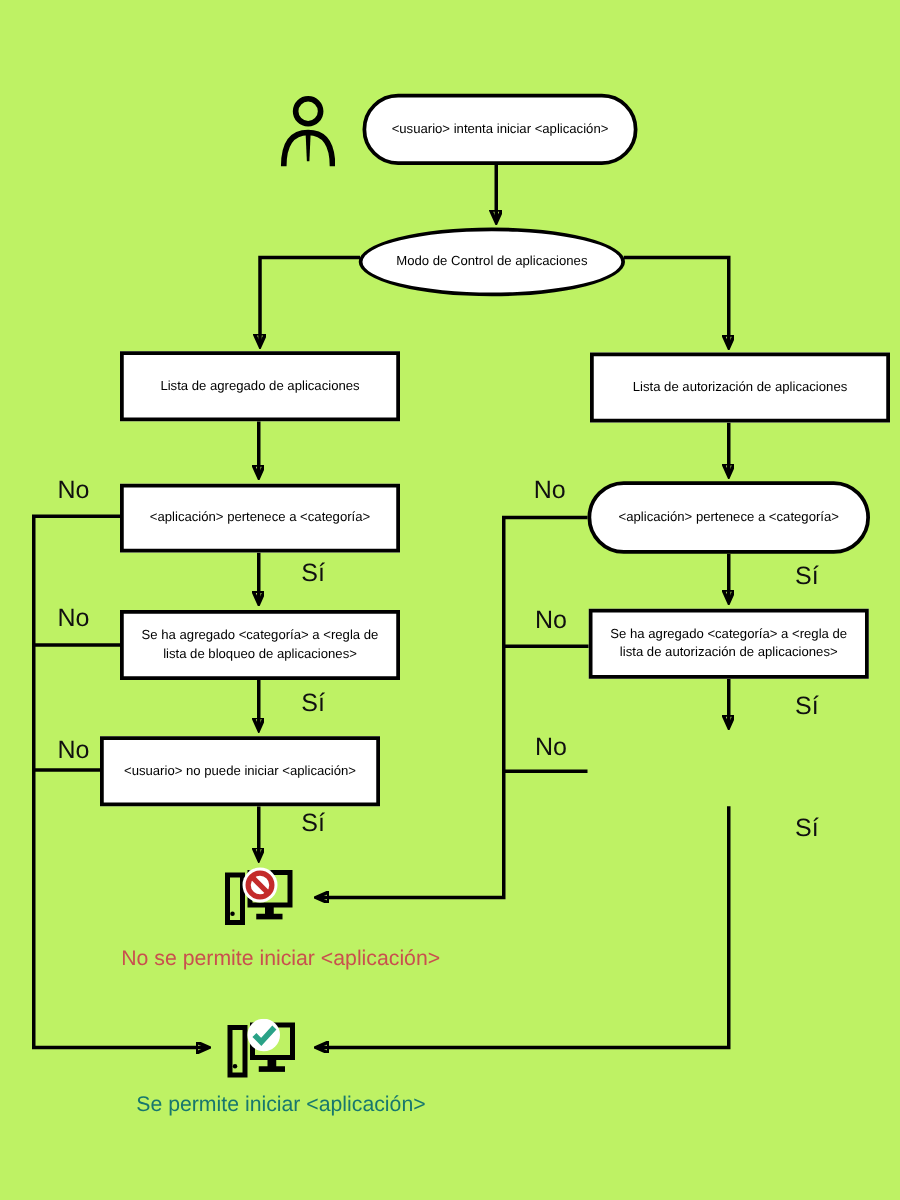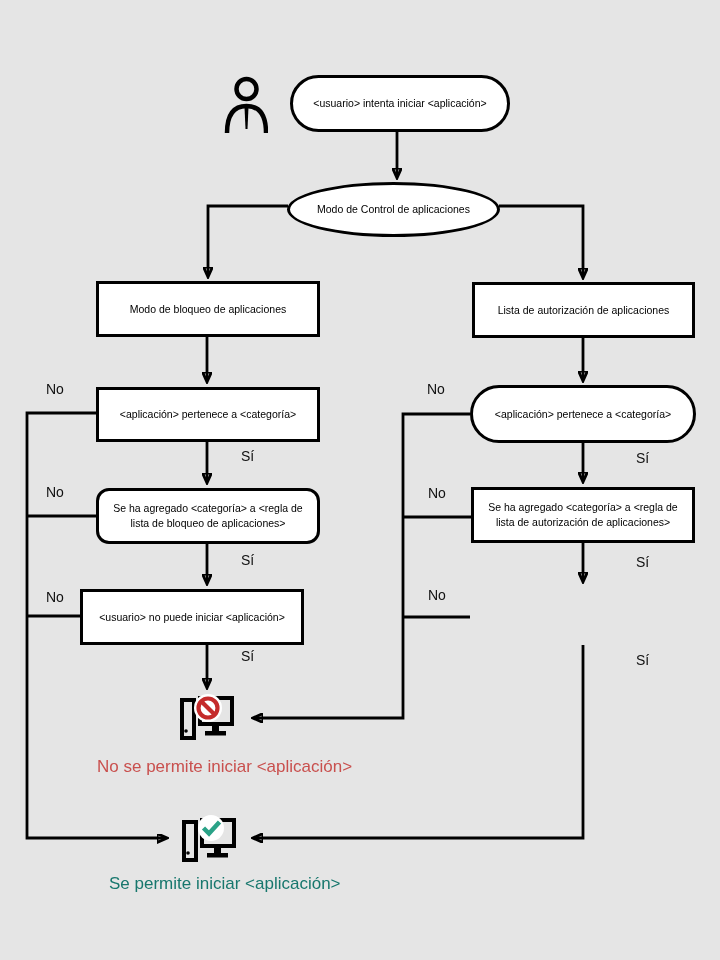--- a/index.html
+++ b/index.html
@@ -5,34 +5,34 @@
   :root{
     --line:#000000;
     --blocked-text:#c9504e;
     --allowed-text:#17776d;
     --prohibition-red:#c42b2b;
     --check-green:#2aa287;
   }
   html,body{margin:0;padding:0;background:#fff;}
   .canvas{
     position:relative;width:720px;height:960px;margin:0 auto;
-    background:#e5e5e5;overflow:hidden;
+    background:#bef264;overflow:hidden;
     font-family:"Liberation Sans",sans-serif;color:#000;
   }
   .wires{position:absolute;left:0;top:0;}
   .wires path{fill:none;stroke:var(--line);stroke-width:2.8px;}
   .node{
     position:absolute;box-sizing:border-box;border:3px solid var(--line);
     background:#fff;display:flex;align-items:center;justify-content:center;
     text-align:center;font-size:10.5px;line-height:1.4;padding:2px 12px;
     z-index:2;
   }
   .stadium{border-radius:999px;}
   .ellipse{border-radius:50%;padding:2px 22px;}
-  .edge-label{position:absolute;font-size:14px;color:#101010;z-index:2;}
+  .edge-label{position:absolute;font-size:20px;color:#101010;z-index:2;}
   .outcome{position:absolute;font-size:17px;z-index:2;}
   .outcome-blocked{color:var(--blocked-text);}
   .outcome-allowed{color:var(--allowed-text);}
   .icon{position:absolute;z-index:3;}
   .stroke-black{stroke:#000;fill:none;}
   .prohibit{stroke:var(--prohibition-red);fill:none;}
   .check{stroke:var(--check-green);fill:none;}
 </style>
 </head>
 <body>
@@ -72,36 +72,36 @@
 
   <div class="node stadium" style="left:290px;top:75px;width:220px;height:57px;">
     <span>&lt;usuario&gt; intenta iniciar &lt;aplicación&gt;</span>
   </div>
 
   <div class="node ellipse" style="left:287px;top:182px;width:213px;height:55px;">
     <span>Modo de Control de aplicaciones</span>
   </div>
 
   <div class="node" style="left:96px;top:281px;width:224px;height:56px;">
-    <span>Modo de bloqueo de aplicaciones</span>
+    <span>Lista de agregado de aplicaciones</span>
   </div>
 
-  <div class="node" style="left:472px;top:282px;width:223px;height:56px;">
+  <div class="node" style="left:472px;top:282px;width:240px;height:56px;">
     <span>Lista de autorización de aplicaciones</span>
   </div>
 
   <div class="node" style="left:96px;top:387px;width:224px;height:55px;">
     <span>&lt;aplicación&gt; pertenece a &lt;categoría&gt;</span>
   </div>
 
   <div class="node stadium" style="left:470px;top:385px;width:226px;height:58px;">
     <span>&lt;aplicación&gt; pertenece a &lt;categoría&gt;</span>
   </div>
 
-  <div class="node" style="left:96px;top:488px;width:224px;height:56px;border-radius:13px;">
+  <div class="node" style="left:96px;top:488px;width:224px;height:56px;">
     <span>Se ha agregado &lt;categoría&gt; a &lt;regla de lista de bloqueo de aplicaciones&gt;</span>
   </div>
 
   <div class="node" style="left:471px;top:487px;width:224px;height:56px;">
     <span>Se ha agregado &lt;categoría&gt; a &lt;regla de lista de autorización de aplicaciones&gt;</span>
   </div>
 
   <div class="node" style="left:80px;top:589px;width:224px;height:56px;">
     <span>&lt;usuario&gt; no puede iniciar &lt;aplicación&gt;</span>
   </div>

